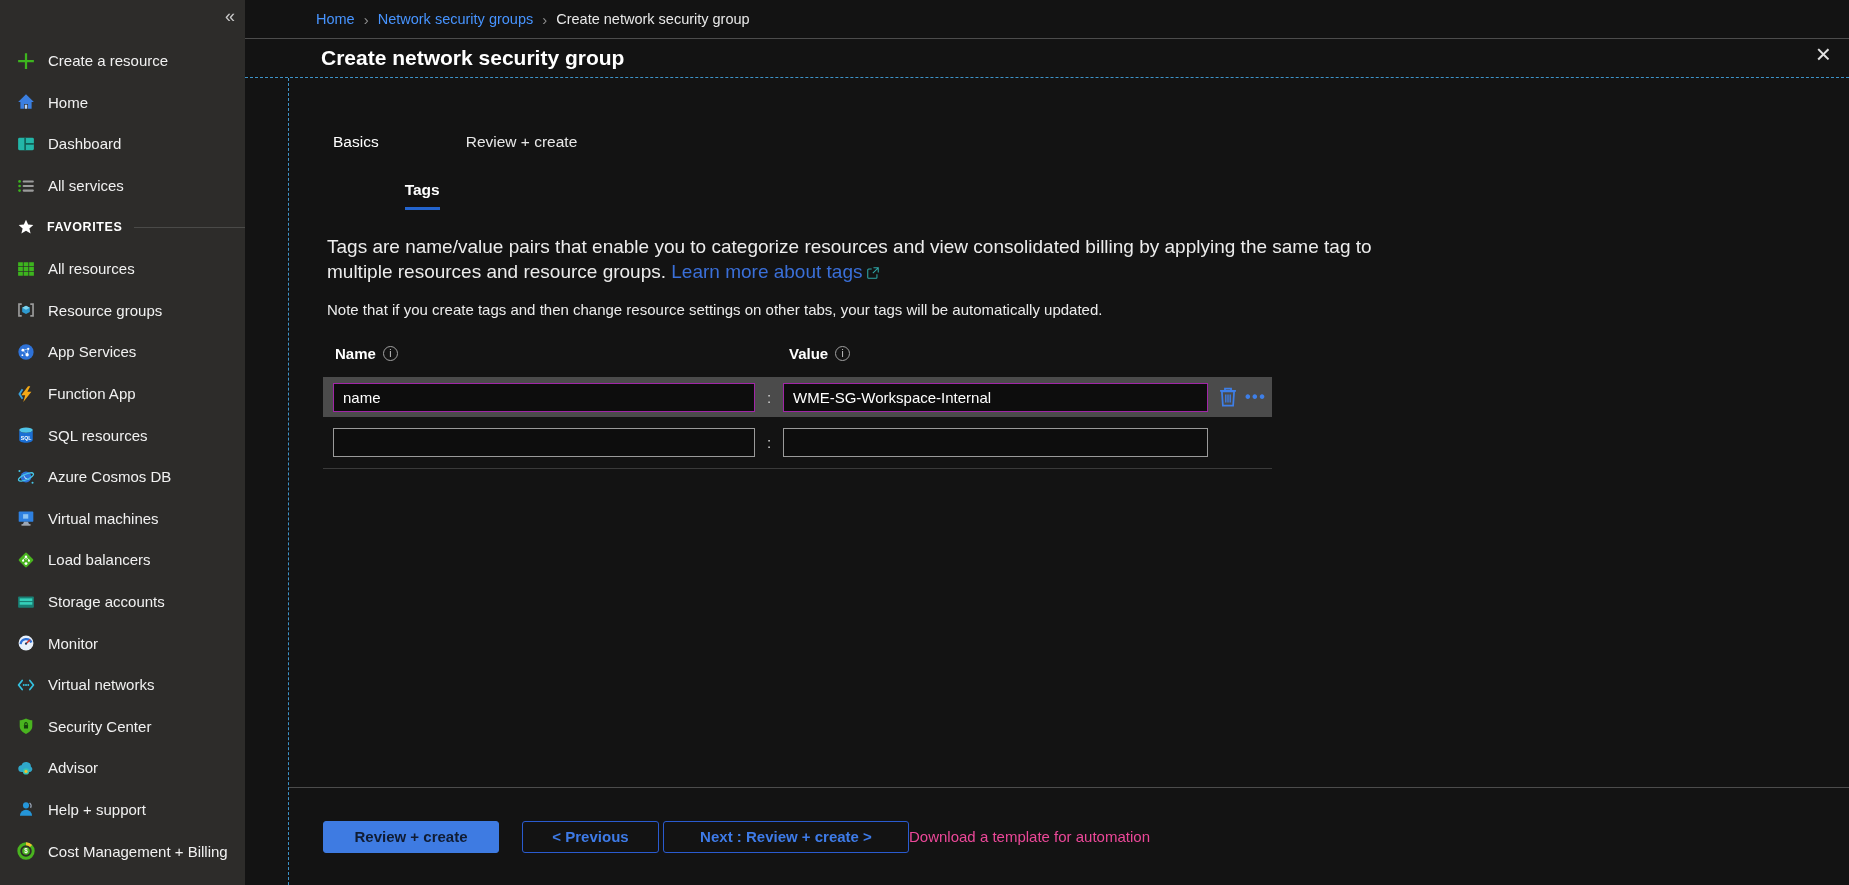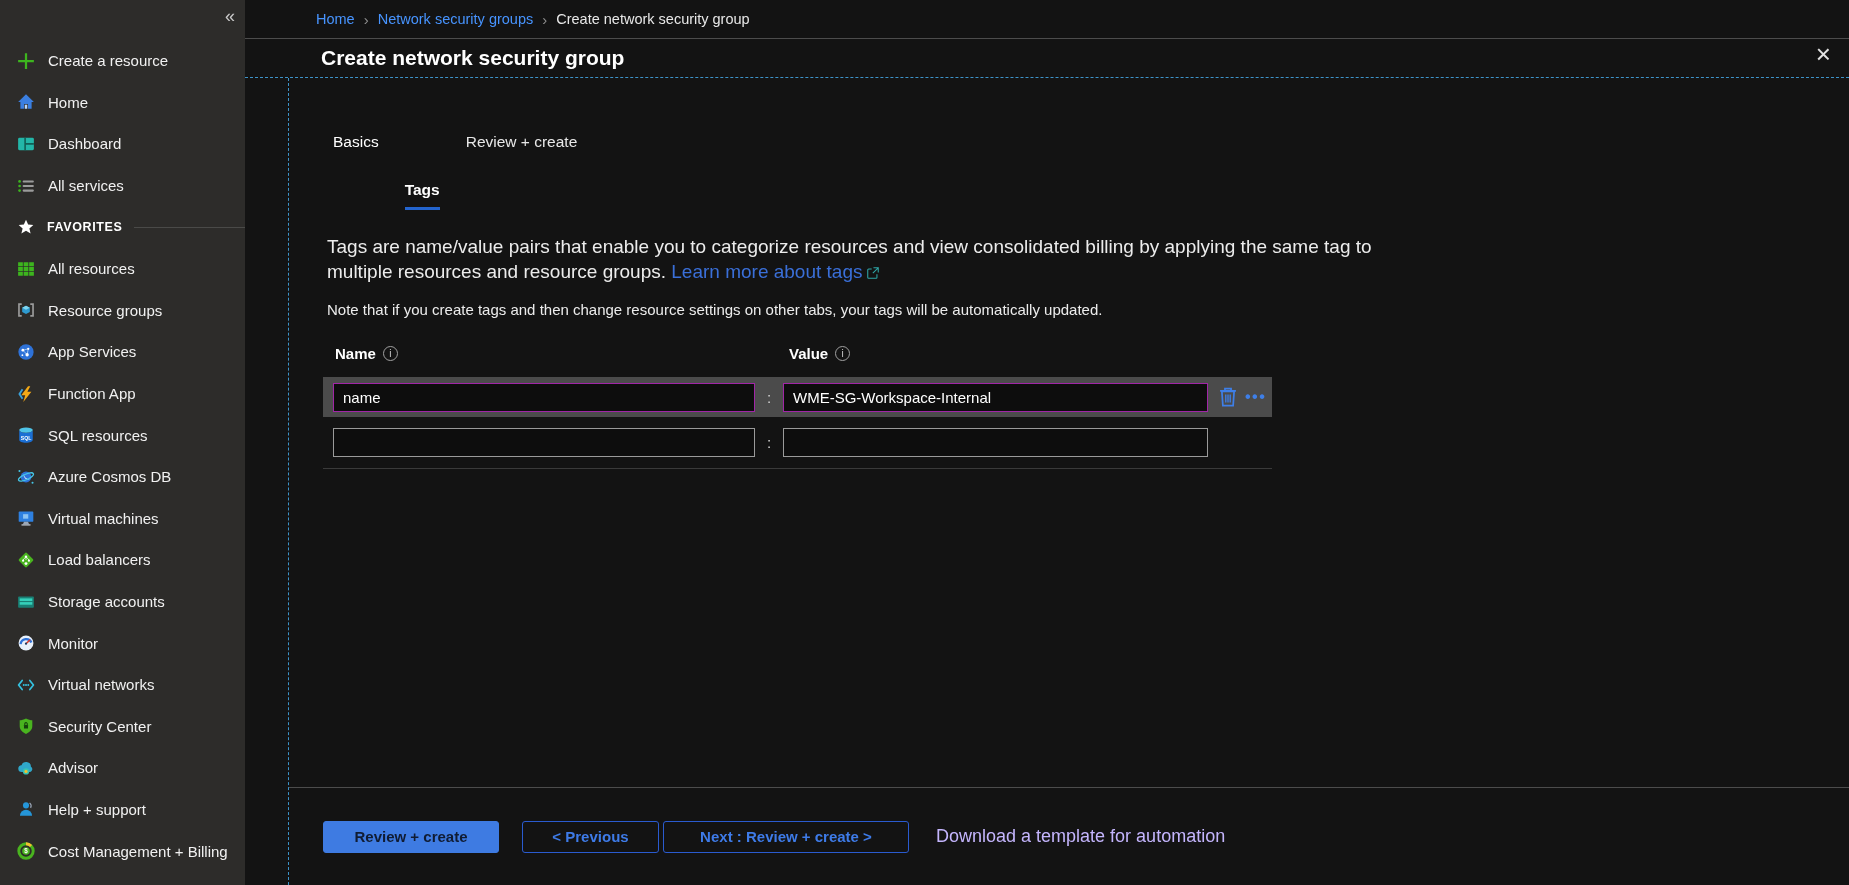--- a/index.html
+++ b/index.html
@@ -60,21 +60,21 @@
   .trash { cursor:pointer; display:block; }
   .more-dots { color:#3e7fe8; font-size:16px; font-weight:bold; letter-spacing:1.5px; cursor:pointer; line-height:1; }
   .grid-endline { margin-top:6px; border-top:1px solid #3a3a3a; width:949px; }
 
   .footer { position:absolute; left:44px; right:0; bottom:0; height:98px; border-top:1px solid #4c4c4c; display:flex; align-items:center; padding-left:34px; }
   .btn { height:32px; border-radius:3px; font-size:15px; font-family:"Liberation Sans", sans-serif; cursor:pointer; }
   .btn.primary { width:176px; background:#3e7be2; border:1px solid #3e7be2; color:#101c33; font-weight:bold; }
   .btn.outline { background:transparent; border:1px solid #2a5bd0; color:#3e7be8; font-weight:bold; }
   .btn.prev { width:137px; margin-left:23px; }
   .btn.next { width:246px; margin-left:4px; }
-  .footer-link { margin-left:27px; color:#c4b5fd; font-size:18px; cursor:pointer; }
+  .footer-link { margin-left:0; color:#ec4899; font-size:15px; cursor:pointer; }
 </style>
 </head>
 <body>
 
 <div class="stage">
 
   <div class="sidebar">
     <div class="collapse-btn">«</div>
     <div class="nav">
 

